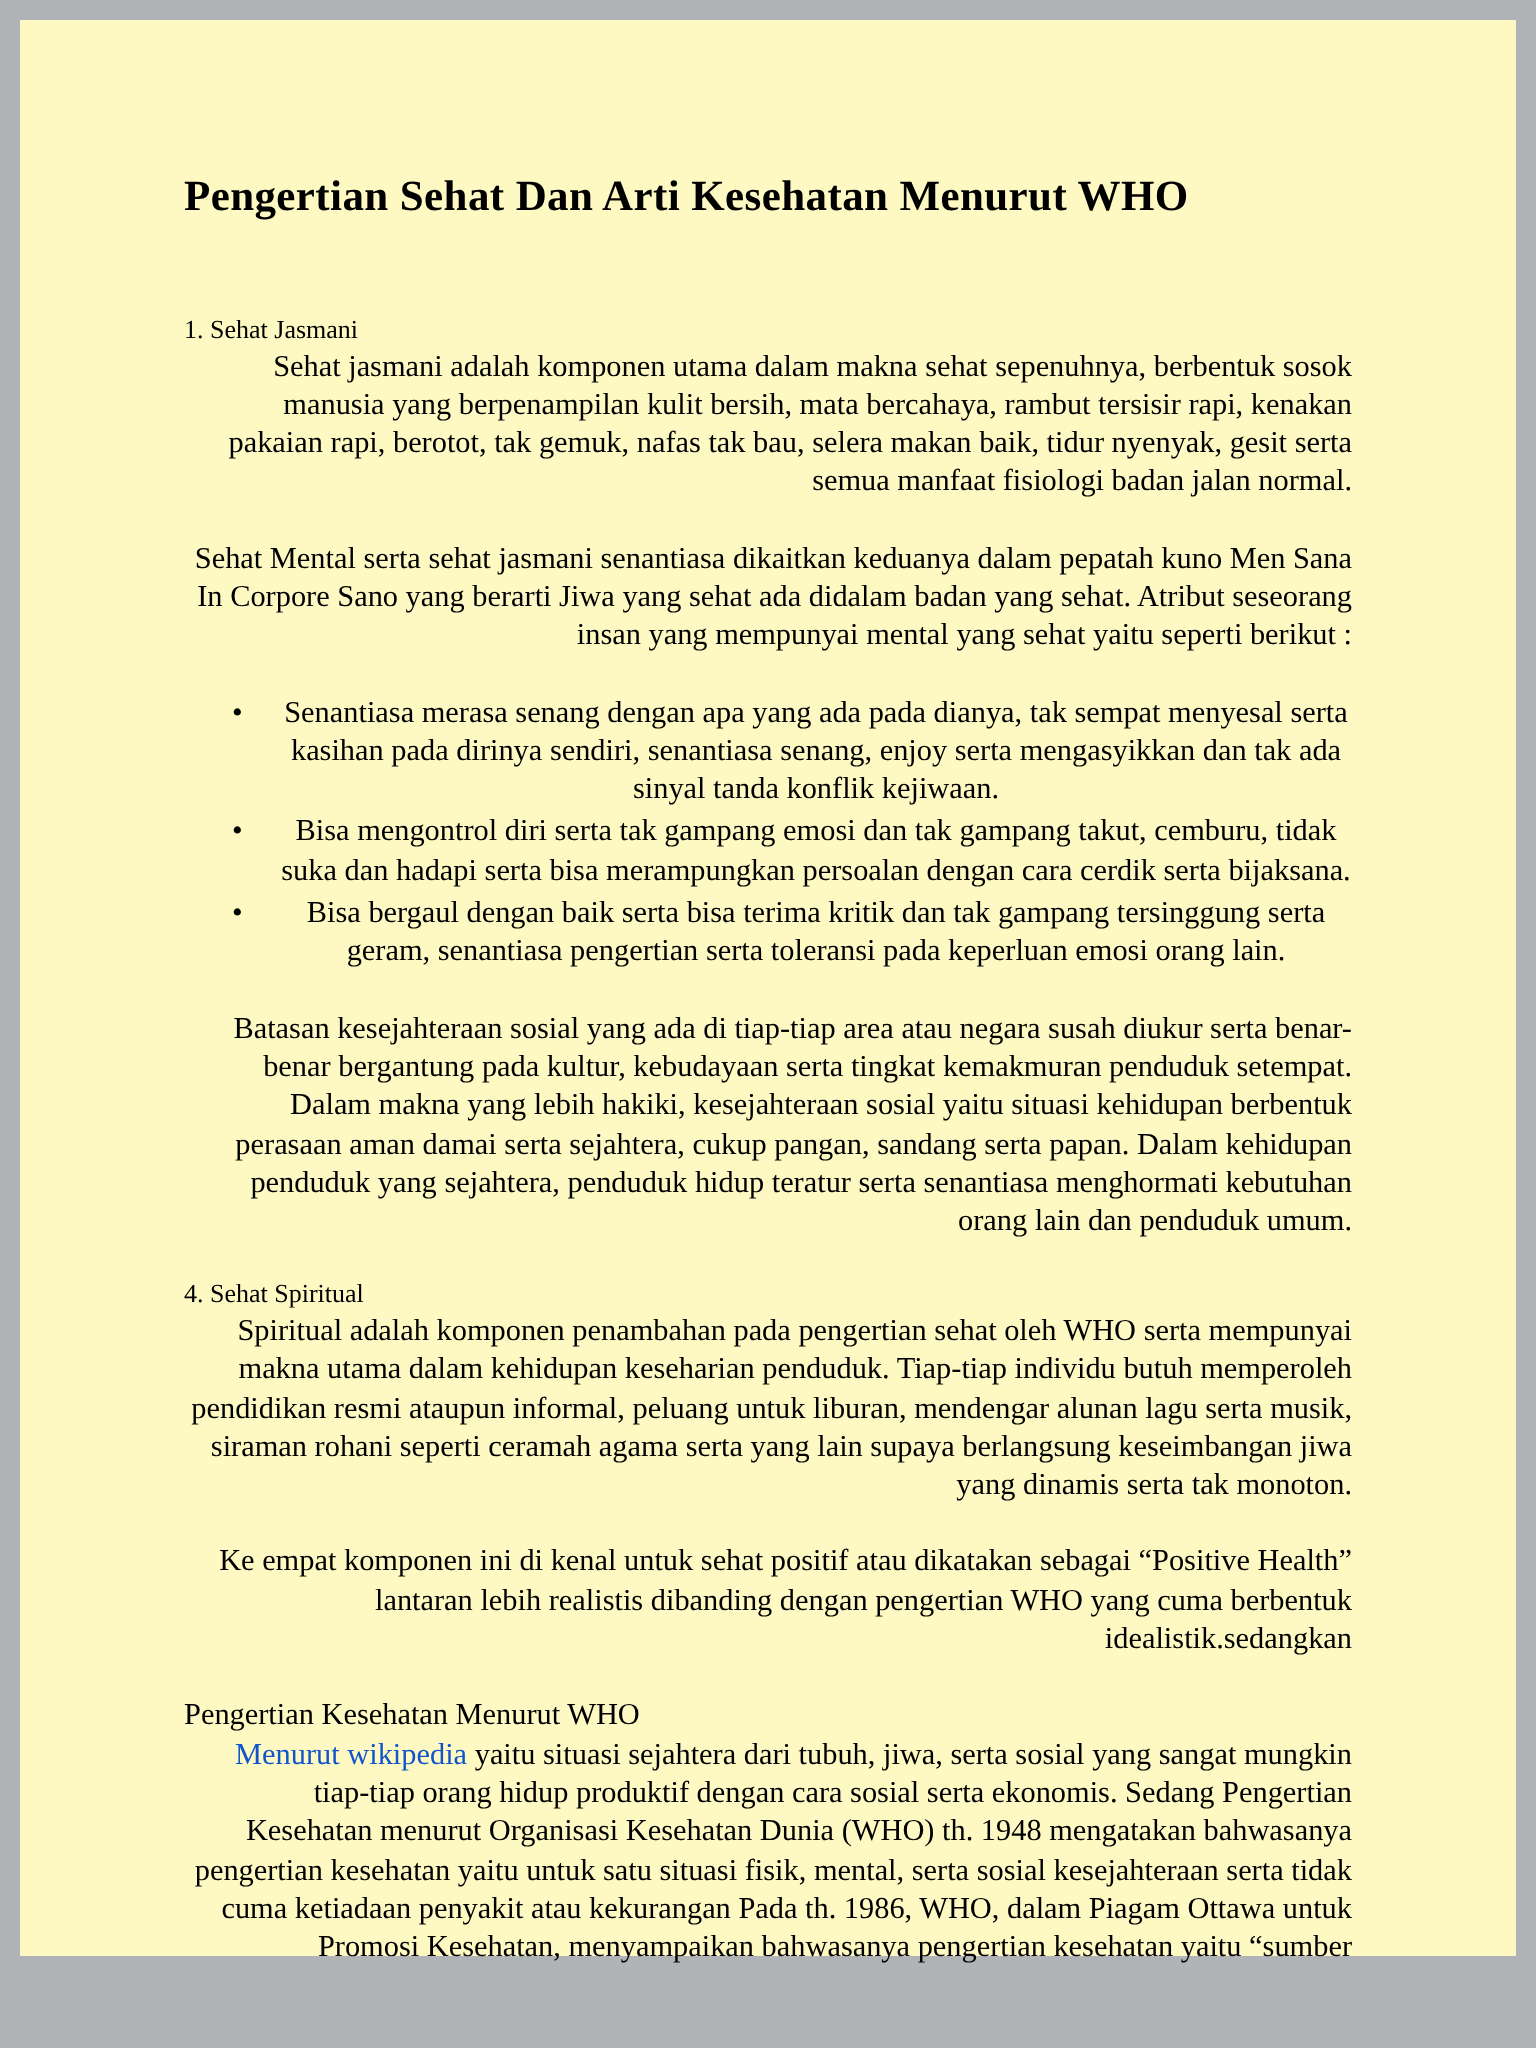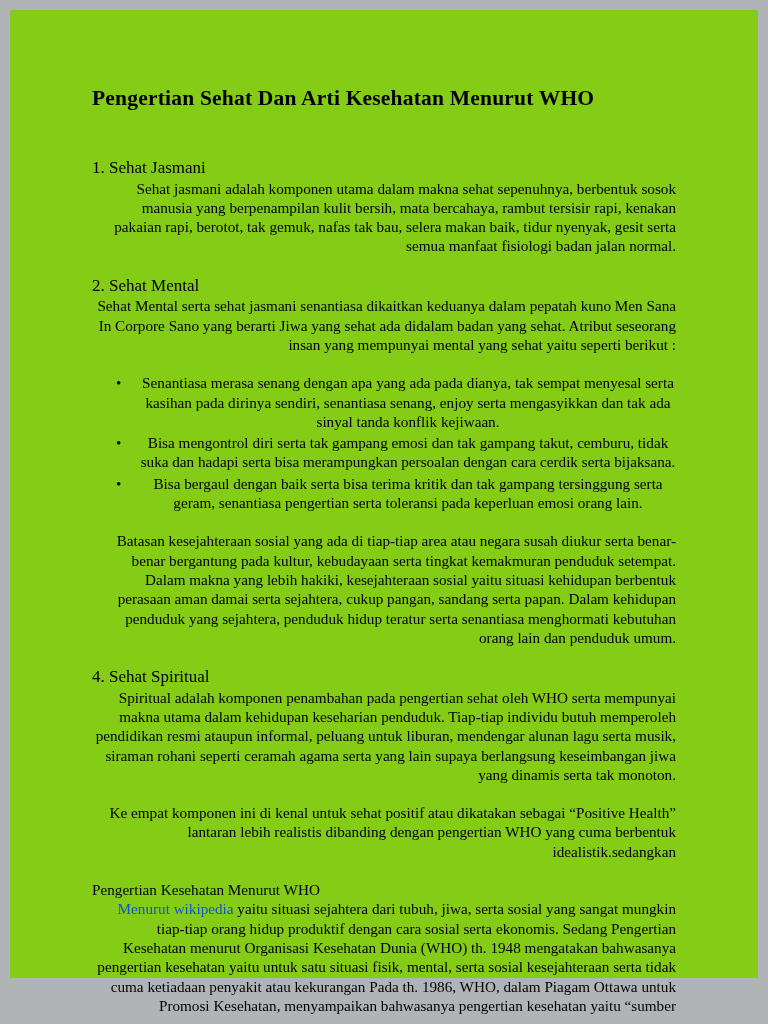--- a/index.html
+++ b/index.html
@@ -10,40 +10,40 @@
   }
   .viewer {
     width: 768px;
     height: 1024px;
     background: #b1b4b7;
     overflow: hidden;
   }
   .page {
     width: 748px;
     height: 968px;
-    background: #84cc16;
+    background: #fef9c3;
     margin: 10px auto 0 auto;
     box-sizing: border-box;
     padding: 76px 82px 40px 82px;
     color: #000000;
   }
   .doc-title {
     font-size: 21.5px;
     font-weight: bold;
     margin: 0 0 46px 0;
     letter-spacing: 0.2px;
   }
   .para {
     font-size: 15.2px;
     line-height: 1.27;
     margin: 0 0 19px 0;
     text-align: right;
   }
   .section-heading {
-    font-size: 17px;
+    font-size: 13px;
     line-height: 1.27;
     margin: 0;
   }
   .bullets {
     margin: 0 0 19px 0;
     padding: 0 0 0 48px;
     list-style: none;
   }
   .bullets li {
     font-size: 15.2px;
@@ -73,21 +73,20 @@
 <body>
 
 <div class="viewer">
   <div class="page">
 
     <h1 class="doc-title">Pengertian Sehat Dan Arti Kesehatan Menurut WHO</h1>
 
     <div class="section-heading">1. Sehat Jasmani</div>
     <p class="para">Sehat jasmani adalah komponen utama dalam makna sehat sepenuhnya, berbentuk sosok manusia yang berpenampilan kulit bersih, mata bercahaya, rambut tersisir rapi, kenakan pakaian rapi, berotot, tak gemuk, nafas tak bau, selera makan baik, tidur nyenyak, gesit serta semua manfaat fisiologi badan jalan normal.</p>
 
-    <div class="section-heading">2. Sehat Mental</div>
     <p class="para">Sehat Mental serta sehat jasmani senantiasa dikaitkan keduanya dalam pepatah kuno Men Sana In Corpore Sano yang berarti Jiwa yang sehat ada didalam badan yang sehat. Atribut seseorang insan yang mempunyai mental yang sehat yaitu seperti berikut :</p>
 
     <ul class="bullets">
       <li>Senantiasa merasa senang dengan apa yang ada pada dianya, tak sempat menyesal serta kasihan pada dirinya sendiri, senantiasa senang, enjoy serta mengasyikkan dan tak ada sinyal tanda konflik kejiwaan.</li>
       <li>Bisa mengontrol diri serta tak gampang emosi dan tak gampang takut, cemburu, tidak suka dan hadapi serta bisa merampungkan persoalan dengan cara cerdik serta bijaksana.</li>
       <li>Bisa bergaul dengan baik serta bisa terima kritik dan tak gampang tersinggung serta geram, senantiasa pengertian serta toleransi pada keperluan emosi orang lain.</li>
     </ul>
 
     <p class="para">Batasan kesejahteraan sosial yang ada di tiap-tiap area atau negara susah diukur serta benar-benar bergantung pada kultur, kebudayaan serta tingkat kemakmuran penduduk setempat. Dalam makna yang lebih hakiki, kesejahteraan sosial yaitu situasi kehidupan berbentuk perasaan aman damai serta sejahtera, cukup pangan, sandang serta papan. Dalam kehidupan penduduk yang sejahtera, penduduk hidup teratur serta senantiasa menghormati kebutuhan orang lain dan penduduk umum.</p>
 

